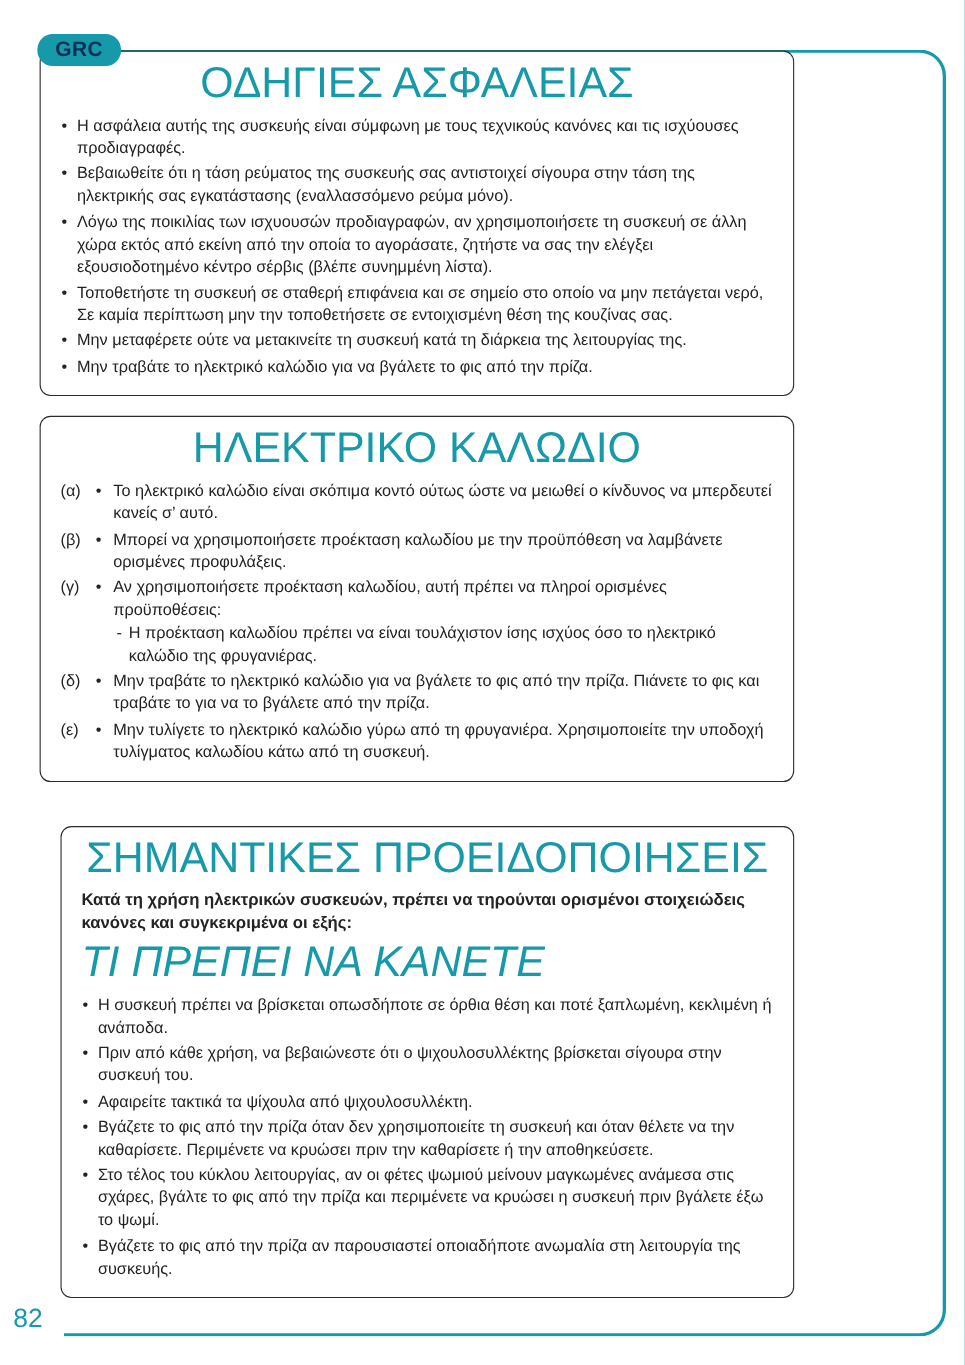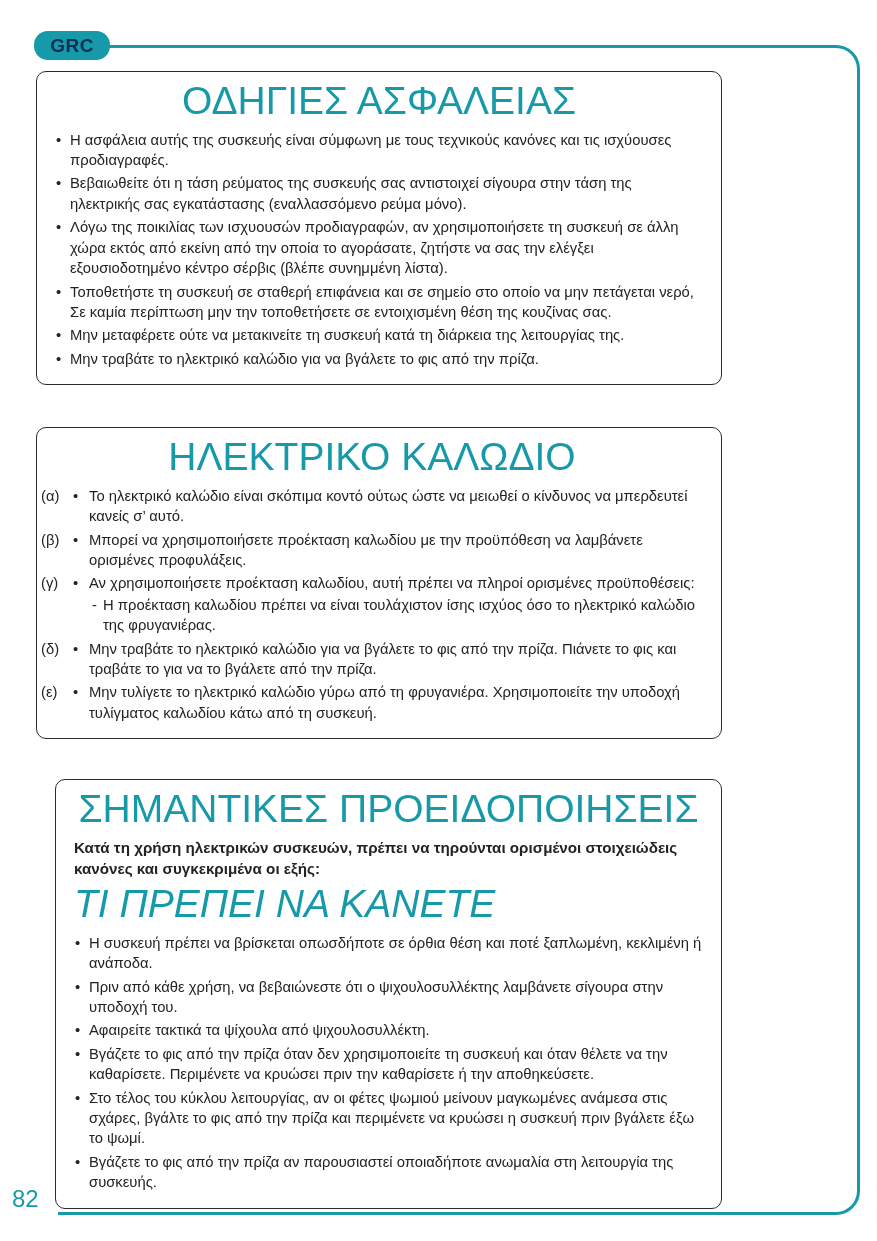--- a/index.html
+++ b/index.html
@@ -21,26 +21,26 @@
     border-radius:0 24px 24px 0;
     pointer-events:none;
   }
   .badge{
     position:absolute;top:31px;left:34px;width:76px;height:29px;
     background:var(--accent);border-radius:14px;
     display:flex;align-items:center;justify-content:center;
     font-weight:bold;font-size:19px;color:var(--badge_text);
     letter-spacing:.5px;z-index:2;
   }
-  .content{position:absolute;top:71px;left:36px;width:686px;}
+  .content{position:absolute;top:46px;left:36px;width:686px;}
   .box{
     border:1.6px solid #2c2c2c;border-radius:10px;
     padding:4px 18px 12px 18px;background:#fff;
   }
-  .box-cord{margin-top:42px;padding-left:4px;}
+  .box-cord{margin-top:18px;padding-left:18px;}
   .box-warn{margin-top:40px;margin-left:19px;}
   .section-title{
     text-align:center;color:var(--accent);
     font-size:39px;font-weight:400;line-height:1.12;
     margin:3px 0 7px 0;
   }
   .bullets{list-style:none;margin:0;padding:0;font-size:14.8px;line-height:1.38;}
   .bullets li{position:relative;padding-left:15px;margin-bottom:3px;}
   .bullets li::before{content:"•";position:absolute;left:1px;}
   .cord-list{font-size:14.8px;line-height:1.38;margin-top:2px;}
@@ -133,21 +133,21 @@
 
     </div>
   </section>
 
   <section class="box box-warn">
     <h1 class="section-title">ΣΗΜΑΝΤΙΚΕΣ ΠΡΟΕΙΔΟΠΟΙΗΣΕΙΣ</h1>
     <p class="warn-intro">Κατά τη χρήση ηλεκτρικών συσκευών, πρέπει να τηρούνται ορισμένοι στοιχειώδεις κανόνες και συγκεκριμένα οι εξής:</p>
     <h2 class="warn-subtitle">ΤΙ ΠΡΕΠΕΙ ΝΑ ΚΑΝΕΤΕ</h2>
     <ul class="bullets">
       <li>Η συσκευή πρέπει να βρίσκεται οπωσδήποτε σε όρθια θέση και ποτέ ξαπλωμένη, κεκλιμένη ή ανάποδα.</li>
-      <li>Πριν από κάθε χρήση, να βεβαιώνεστε ότι ο ψιχουλοσυλλέκτης λαμβάνετε σίγουρα στην υποδοχή του.</li>
+      <li>Πριν από κάθε χρήση, να βεβαιώνεστε ότι ο ψιχουλοσυλλέκτης βρίσκεται σίγουρα στην συσκευή του.</li>
       <li>Αφαιρείτε τακτικά τα ψίχουλα από ψιχουλοσυλλέκτη.</li>
       <li>Βγάζετε το φις από την πρίζα όταν δεν χρησιμοποιείτε τη συσκευή και όταν θέλετε να την καθαρίσετε. Περιμένετε να κρυώσει πριν την καθαρίσετε ή την αποθηκεύσετε.</li>
       <li>Στο τέλος του κύκλου λειτουργίας, αν οι φέτες ψωμιού μείνουν μαγκωμένες ανάμεσα στις σχάρες, βγάλτε το φις από την πρίζα και περιμένετε να κρυώσει η συσκευή πριν βγάλετε έξω το ψωμί.</li>
       <li>Βγάζετε το φις από την πρίζα αν παρουσιαστεί οποιαδήποτε ανωμαλία στη λειτουργία της συσκευής.</li>
     </ul>
   </section>
 
 </div>
 
 <div class="page-number">82</div>

